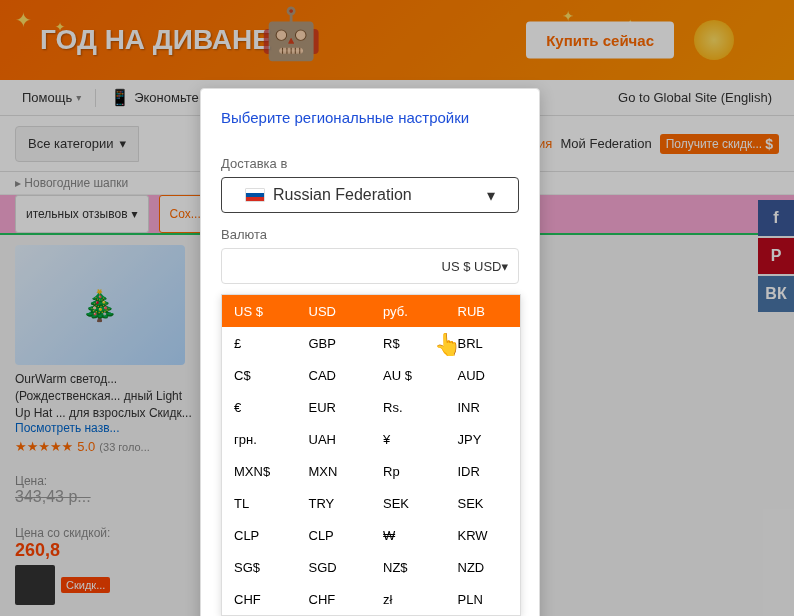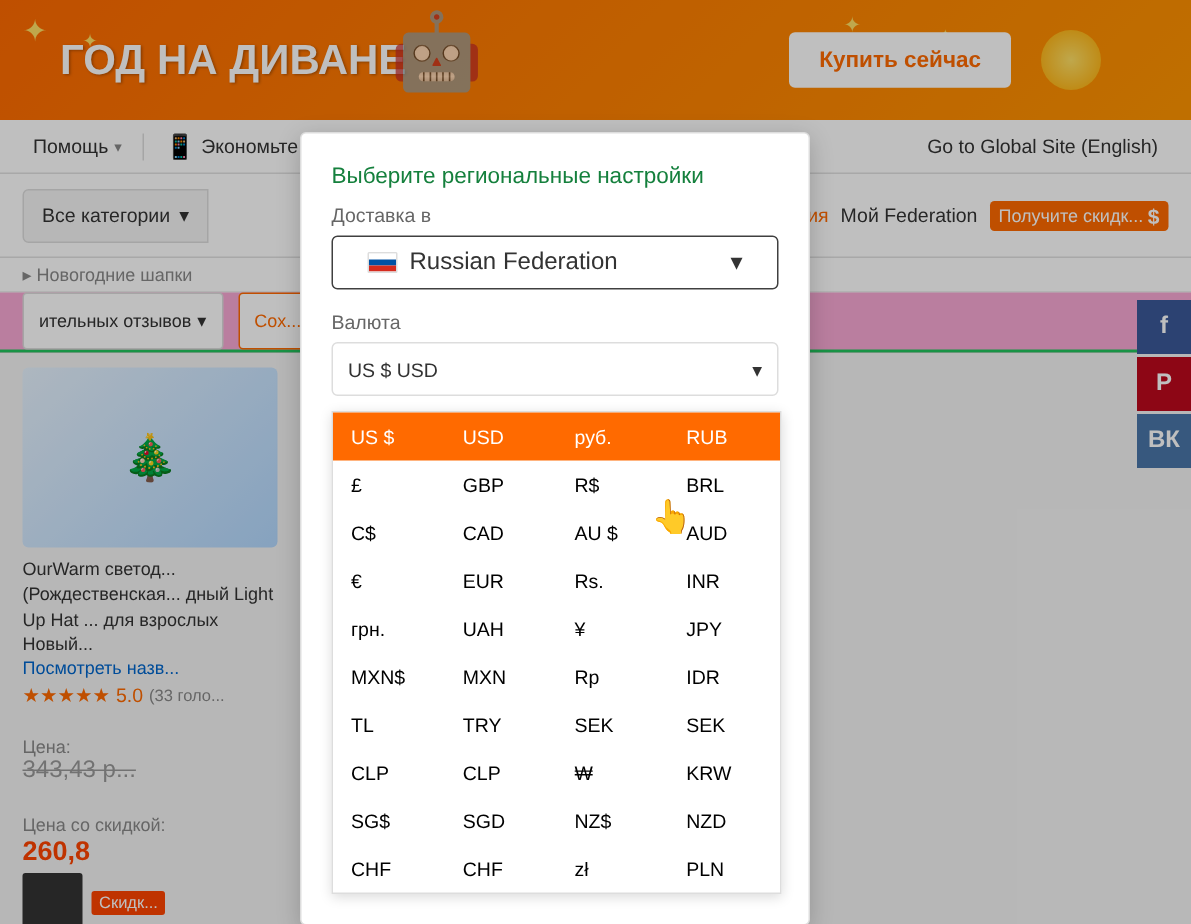--- a/index.html
+++ b/index.html
@@ -297,22 +297,22 @@
       width: 340px;
       background: #fff;
       border: 1px solid #ddd;
       border-radius: 4px;
       box-shadow: 0 4px 16px rgba(0,0,0,0.2);
       z-index: 200;
       padding: 20px;
     }
     .panel-title {
       font-size: 15px;
-      color: #15803d;
-      margin-bottom: 10px;
+      color: #1d4ed8;
+      margin-bottom: 30px;
       font-weight: normal;
     }
     .panel-label {
       font-size: 13px;
       color: #666;
       margin-bottom: 6px;
     }
     .country-select {
       width: 100%;
       height: 36px;
@@ -335,21 +335,21 @@
     .currency-select {
       width: 100%;
       height: 36px;
       border: 1px solid #ddd;
       border-radius: 4px;
       padding: 0 10px;
       font-size: 13px;
       color: #333;
       display: flex;
       align-items: center;
-      justify-content: space-between;
+      justify-content: flex-end;
       cursor: pointer;
       margin-bottom: 10px;
     }
     .currency-label {
       font-size: 13px;
       color: #666;
       margin-bottom: 6px;
     }
 
     
@@ -459,21 +459,21 @@
   <button class="save-btn">
     <span>Сох...</span>
   </button>
 </div>
 
 <div class="main-content">
   <div class="product-card">
     <div class="product-img-placeholder">
       <span style="font-size:30px;">🎄</span>
     </div>
-    <div class="product-title">OurWarm светод... (Рождественская... дный Light Up Hat ... для взрослых Новый...</div>
+    <div class="product-title">OurWarm светод... (Рождественская... дный Light Up Hat ... для взрослых Скидк...</div>
     <div class="product-link">Посмотреть назв...</div>
     <div style="display:flex; align-items:center; gap:4px; margin-top:4px;">
       <span class="stars">★★★★★</span>
       <span style="color:#ff6a00; font-size:13px;">5.0</span>
       <span class="rating-count">(33 голо...</span>
     </div>
     <div class="price-label">Цена:</div>
     <div class="price-original">343,43 р...</div>
     <div class="price-label">Цена со скидкой:</div>
     <div style="display:flex; align-items:baseline; gap:4px;">

